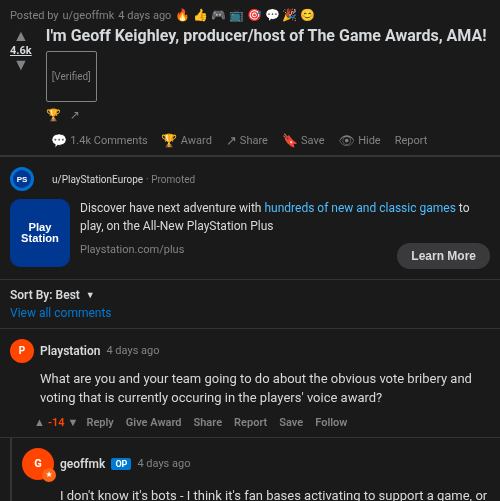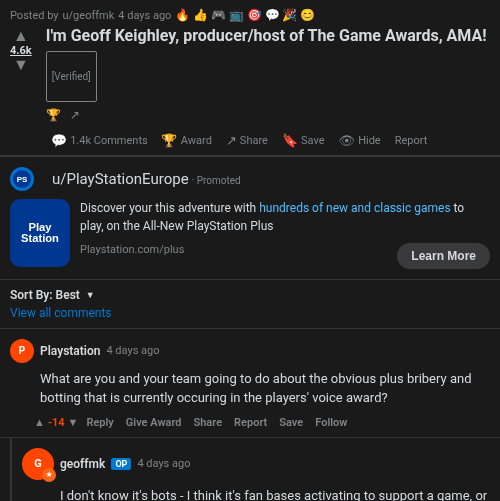--- a/index.html
+++ b/index.html
@@ -115,21 +115,21 @@
       align-items: center;
       justify-content: center;
       color: white;
       font-size: 10px;
       font-weight: bold;
       flex-shrink: 0;
     }
 
     .sponsor-name {
       color: #d7dadc;
-      font-size: 15px;
+      font-size: 10px;
     }
 
     .sponsor-promoted {
       color: #818384;
       font-size: 10px;
     }
 
     .ad-content {
       display: flex;
       gap: 10px;
@@ -406,21 +406,21 @@
     <div class="ad-content">
       <div class="ad-logo">
         <svg class="ps-logo" viewBox="0 0 100 100" xmlns="http://www.w3.org/2000/svg">
           <rect width="100" height="100" rx="8" fill="#003791"></rect>
           <text x="50" y="45" text-anchor="middle" fill="white" font-size="28" font-weight="900" font-family="Arial">Play</text>
           <text x="50" y="72" text-anchor="middle" fill="white" font-size="28" font-weight="900" font-family="Arial">Station</text>
         </svg>
       </div>
       <div>
         <div class="ad-text">
-          <span>Discover your this adventure with </span><span class="highlight">hundreds of new and classic games</span><span> to play, on the All-New PlayStation Plus</span>
+          <span>Discover have next adventure with </span><span class="highlight">hundreds of new and classic games</span><span> to play, on the All-New PlayStation Plus</span>
         </div>
         <div class="ad-footer">
           <span class="ad-url">Playstation.com/plus</span>
           <button class="learn-more-btn">Learn More</button>
         </div>
       </div>
     </div>
   </div>
 
   <div class="comments-controls">
@@ -432,21 +432,21 @@
   </div>
 
   <div class="comment">
     <div class="comment-header">
       <div class="comment-avatar">
         P
       </div>
       <span class="comment-author">Playstation</span>
       <span class="comment-time">4 days ago</span>
     </div>
-    <div class="comment-body">What are you and your team going to do about the obvious plus bribery and botting that is currently occuring in the players' voice award?</div>
+    <div class="comment-body">What are you and your team going to do about the obvious vote bribery and voting that is currently occuring in the players' voice award?</div>
     <div class="comment-actions">
       <div class="vote-row">
         <span style="cursor:pointer; font-size:11px;">▲</span>
         <span class="vote-num negative">-14</span>
         <span style="cursor:pointer; font-size:11px;">▼</span>
       </div>
       <span class="comment-action-btn">Reply</span>
       <span class="comment-action-btn">Give Award</span>
       <span class="comment-action-btn">Share</span>
       <span class="comment-action-btn">Report</span>

